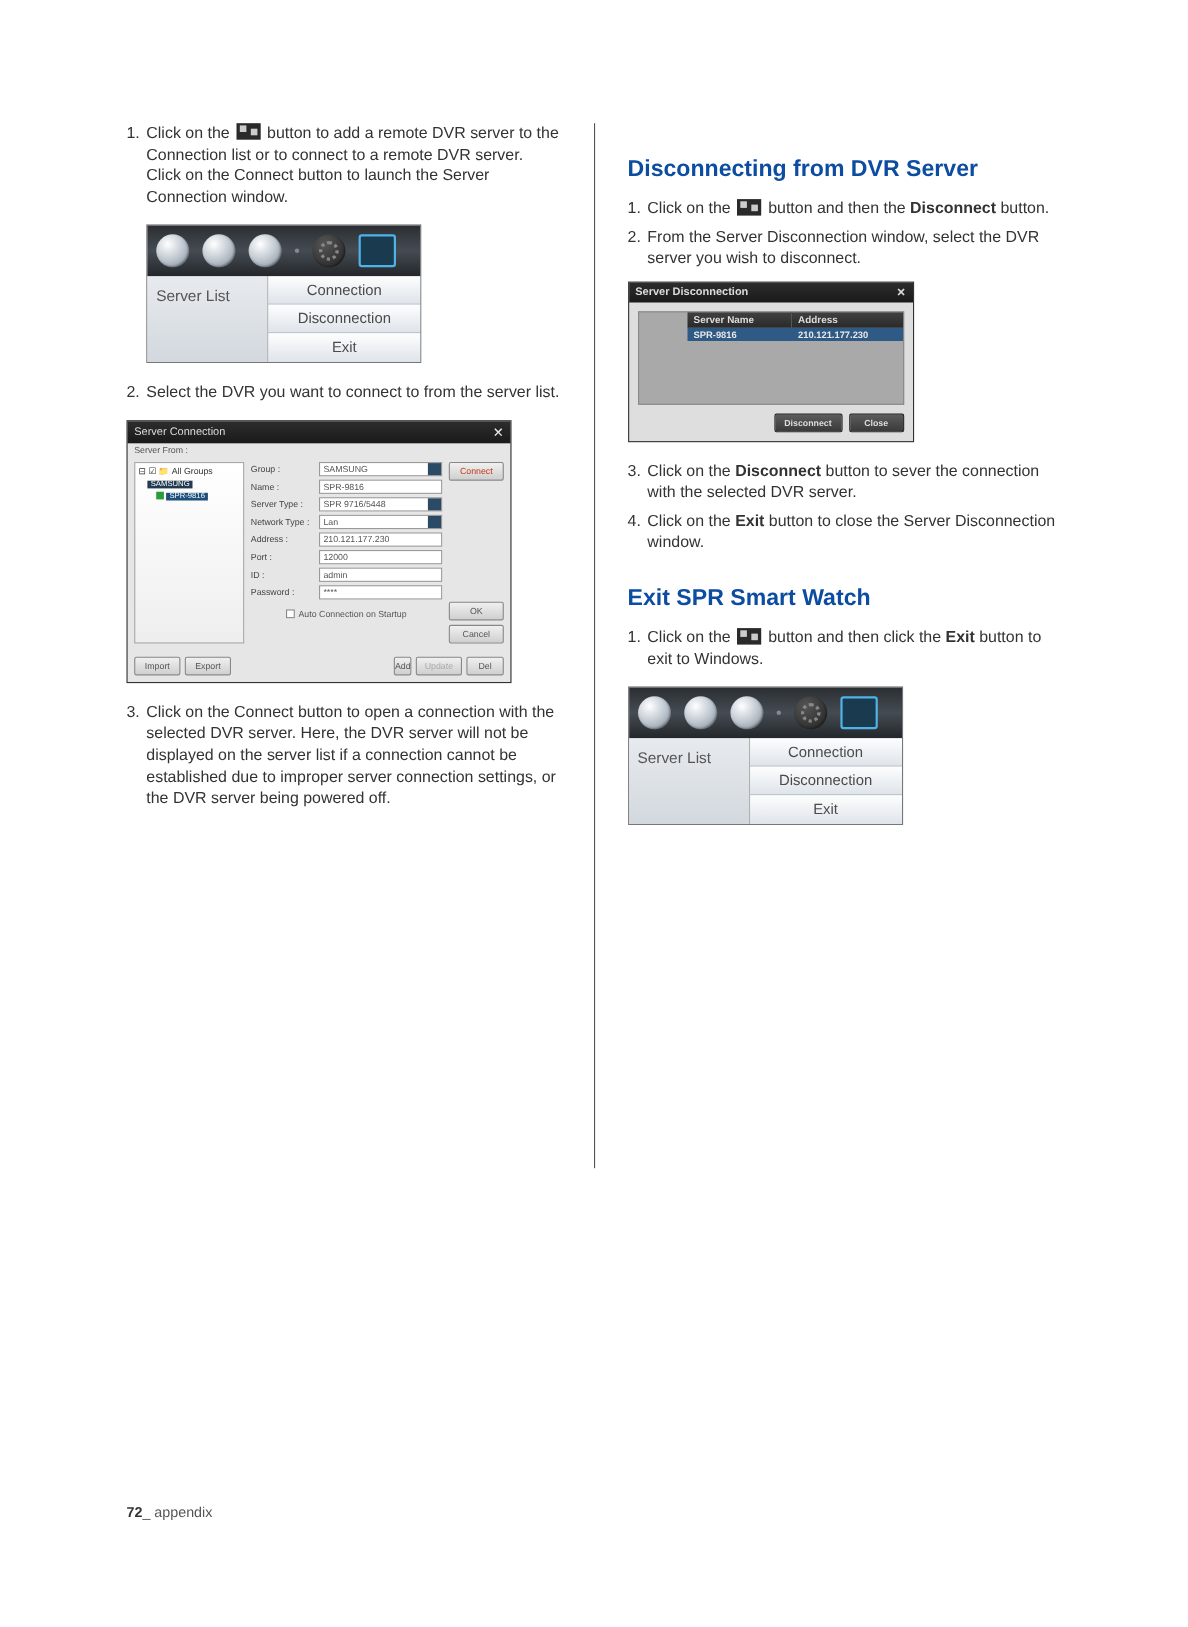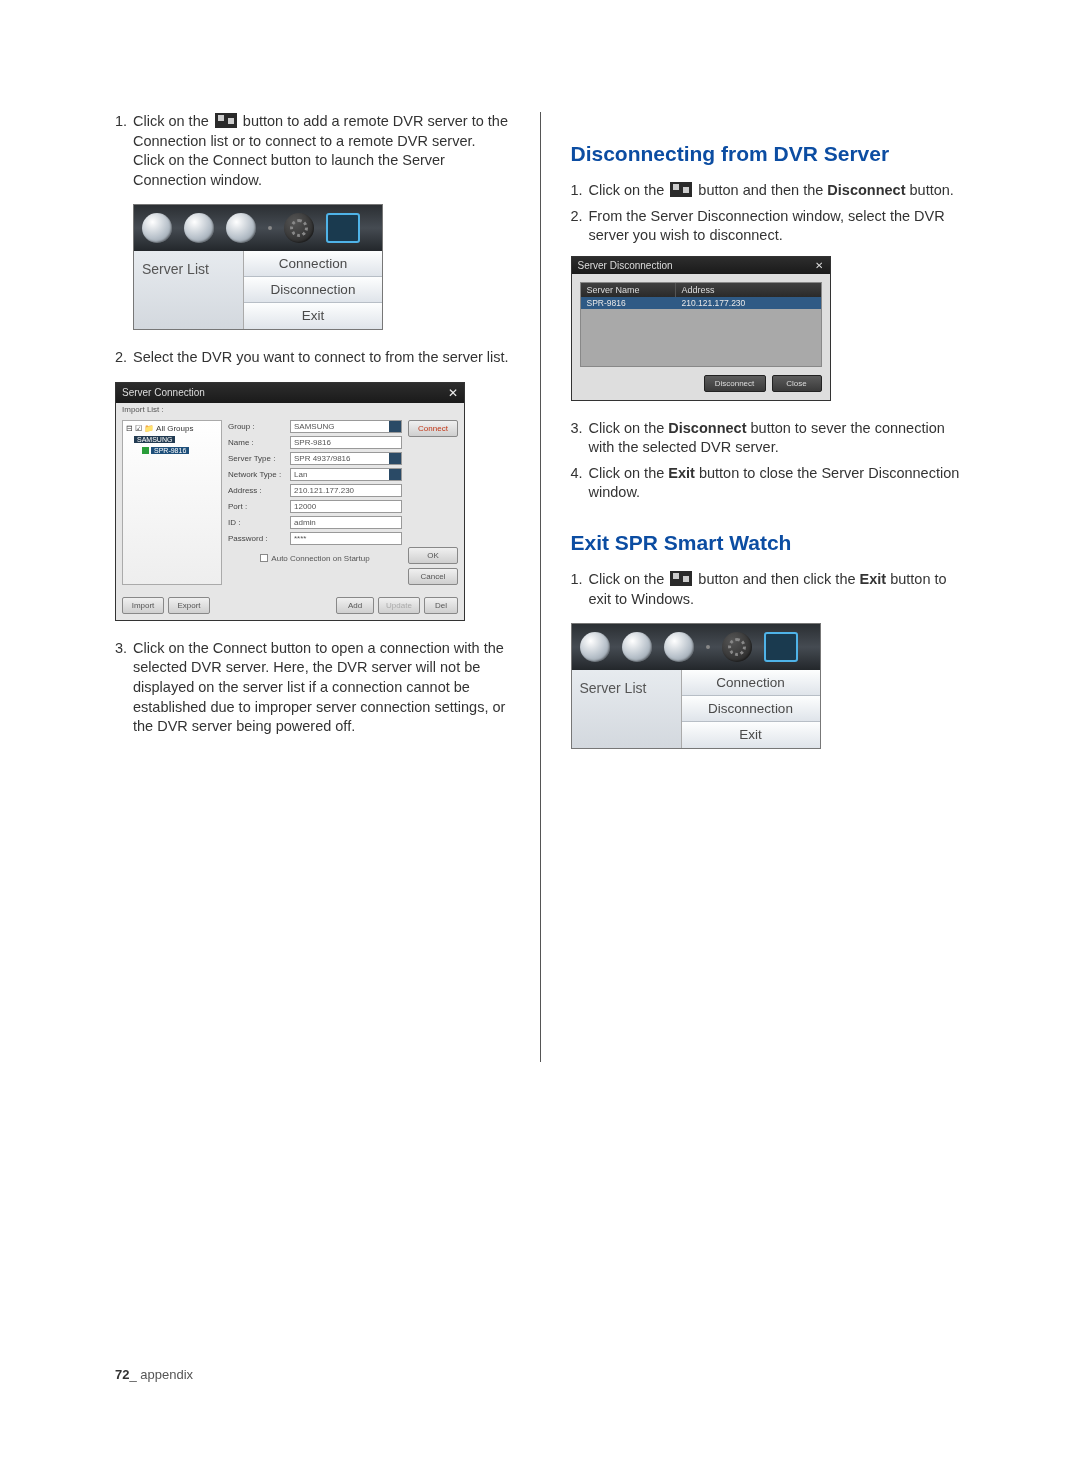--- a/index.html
+++ b/index.html
@@ -258,33 +258,35 @@
     font-size:8px; color:#555; padding: 2px 0 0 6px;
   }
 
   
   .fig-disc {
     margin: 10px 0 8px 0;
     width: 260px;
     border: 1px solid #333;
     background: #dedede;
     font-size: 9px;
+    font-weight: bold;
   }
   .fig-disc .titlebar {
     background: linear-gradient(#2d2d2d,#1a1a1a);
     color:#dcdcdc;
     font-size:10px;
     padding:3px 6px;
     display:flex; justify-content:space-between;
   }
   .fig-disc .table {
     margin: 8px;
     border: 1px solid #888;
     background:#a9a9a9;
     height: 85px;
+    padding-left: 44px;
   }
   .fig-disc .table .hdr {
     display:flex;
     background: linear-gradient(#404040,#2a2a2a);
     color:#ddd;
     font-size:9px;
   }
   .fig-disc .table .hdr > div { padding:2px 6px; }
   .fig-disc .table .hdr .c1 { width: 95px; border-right:1px solid #555;}
   .fig-disc .table .hdr .c2 { flex:1; }
@@ -353,39 +355,39 @@
       <div class="step afterfig">
         <span class="num">2.</span>
         <span class="txt">Select the DVR you want to connect to from the server list.</span>
       </div>
 
       <div class="fig-dialog">
         <div class="titlebar">
           <span>Server Connection</span>
           <span class="x">✕</span>
         </div>
-        <div class="server-list-label">Import List :</div>
+        <div class="server-list-label">Server From :</div>
         <div class="body">
           <div class="tree">
             <div class="root">⊟ ☑ 📁 All Groups</div>
             <div><span class="grp">SAMSUNG</span></div>
             <div class="sel"><span class="box"></span><span class="lbl">SPR-9816</span></div>
           </div>
           <div class="form">
             <div class="frow">
                 <span class="lbl">Group :</span>
                 <span class="inp dd">SAMSUNG</span>
               </div>
             <div class="frow">
                 <span class="lbl">Name :</span>
                 <span class="inp">SPR-9816</span>
               </div>
             <div class="frow">
                 <span class="lbl">Server Type :</span>
-                <span class="inp dd">SPR 4937/9816</span>
+                <span class="inp dd">SPR 9716/5448</span>
               </div>
             <div class="frow">
                 <span class="lbl">Network Type :</span>
                 <span class="inp dd">Lan</span>
               </div>
             <div class="frow">
                 <span class="lbl">Address :</span>
                 <span class="inp">210.121.177.230</span>
               </div>
             <div class="frow">
@@ -409,21 +411,21 @@
               <div class="dlg-btn">Cancel</div>
             </div>
           </div>
         </div>
         <div class="footer">
           <div class="grp1">
             <div class="dlg-btn" style="width:42px">Import</div>
             <div class="dlg-btn" style="width:42px">Export</div>
           </div>
           <div class="grp2">
-            <div class="dlg-btn" style="width:38px">Add</div>
+            <div class="dlg-btn" style="width:16px">Add</div>
             <div class="dlg-btn disabled" style="width:42px">Update</div>
             <div class="dlg-btn" style="width:34px">Del</div>
           </div>
         </div>
       </div>
 
       <div class="step afterfig">
         <span class="num">3.</span>
         <span class="txt">Click on the Connect button to open a connection with the selected DVR server. Here, the DVR server will not be displayed on the server list if a connection cannot be established due to improper server connection settings, or the DVR server being powered off.</span>
       </div>

